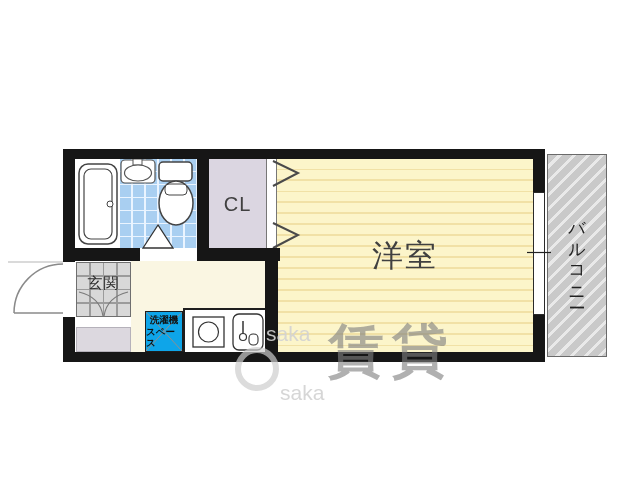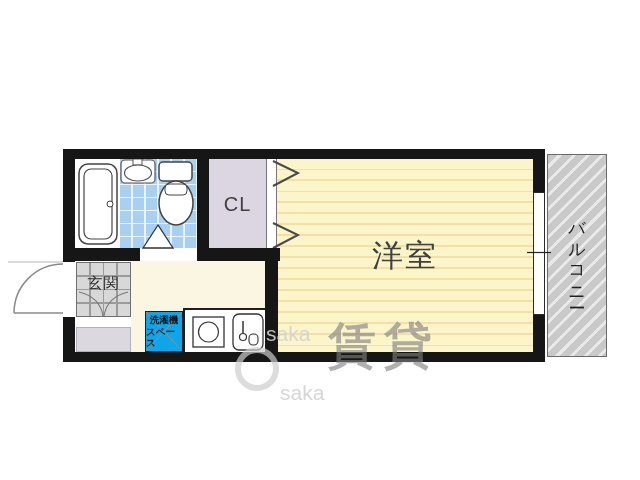--- a/index.html
+++ b/index.html
@@ -59,21 +59,21 @@
   .laundry svg{position:absolute;left:0;top:0;width:100%;height:100%;}
   .laundry .txt{position:relative;z-index:1;width:100%;height:100%;display:flex;
     flex-direction:column;align-items:center;justify-content:center;
     font-size:9.5px;font-weight:600;line-height:1.2;color:#111;}
   
   .wm{z-index:10;pointer-events:none;}
   .wm-circle{left:235px;top:347px;width:44px;height:44px;border:6px solid rgba(205,205,205,.7);
     border-radius:50%;box-sizing:border-box;}
   .wm-t1{left:266px;top:322px;font-size:21px;color:rgba(210,210,210,.9);}
   .wm-t2{left:280px;top:344px;font-size:21px;color:rgba(210,210,210,.9);margin-top:37px;}
-  .wm-kanji{left:328px;top:314px;font-size:48px;font-weight:700;letter-spacing:8px;
+  .wm-kanji{left:328px;top:314px;font-size:56px;font-weight:700;letter-spacing:8px;
     color:rgba(128,128,128,.62);}
 </style>
 </head>
 <body>
 
 <div class="canvas">
 
   <div class="abs bath-floor"></div>
   <div class="abs bath-tiles"></div>
   <div class="abs closet"></div>

